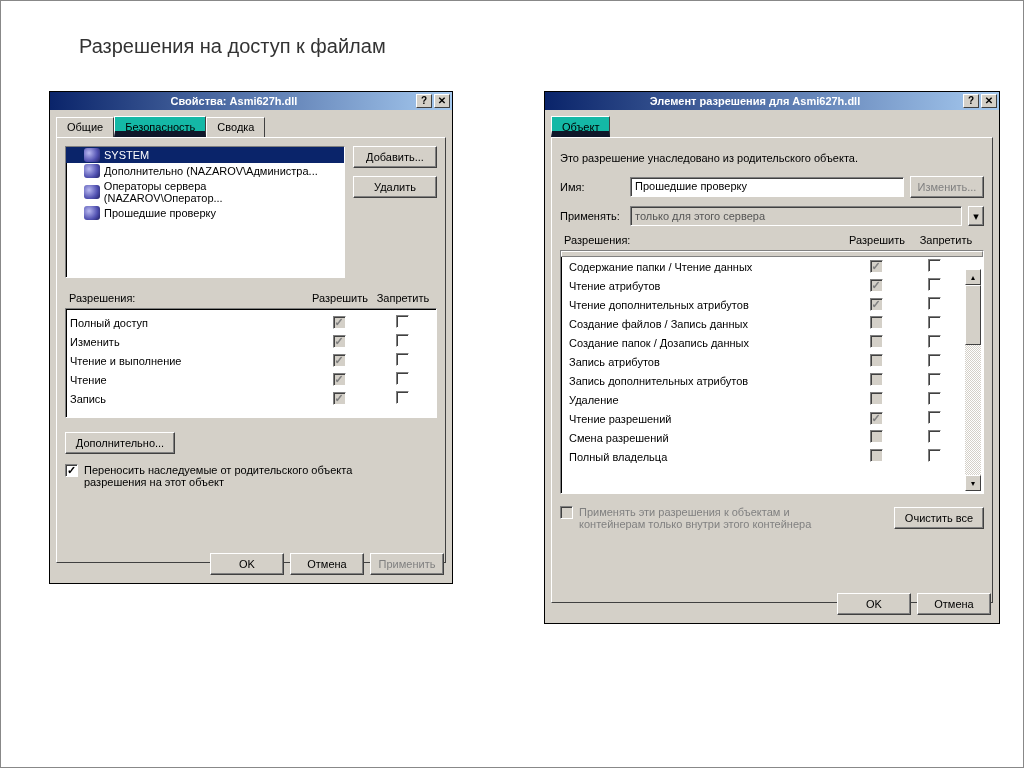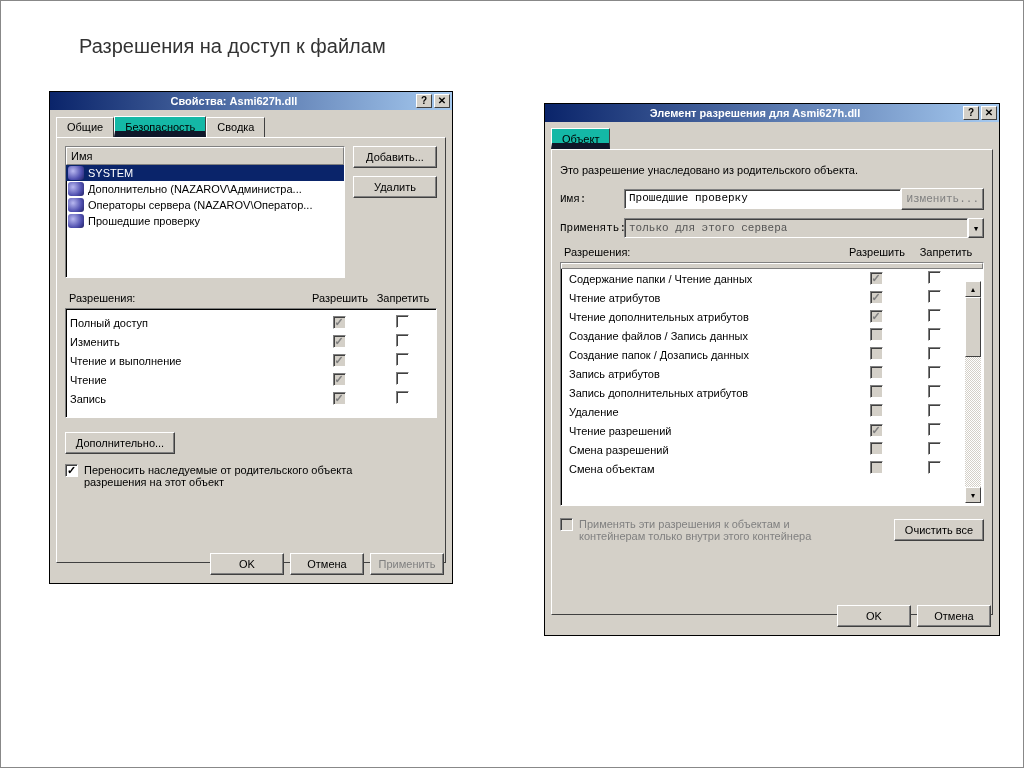--- a/index.html
+++ b/index.html
@@ -21,21 +21,21 @@
     left: 78px;
     font-size: 20px;
     color: #333;
   }
   .dialog {
     position: absolute;
     background: #d4d0c8;
     border: 1px solid #000;
   }
   .dialog.left { top: 90px; left: 48px; width: 404px; height: 493px; }
-  .dialog.right { top: 90px; left: 543px; width: 456px; height: 533px; margin-top: 12px; }
+  .dialog.right { top: 90px; left: 543px; width: 456px; height: 533px; }
   .titlebar {
     height: 18px;
     background: linear-gradient(to right, #0a246a, #a6caf0);
     color: #fff;
     display: flex;
     align-items: center;
     padding: 0 2px 0 4px;
     font-weight: bold;
     text-align: center;
   }
@@ -111,21 +111,21 @@
     background: #d4d0c8;
     padding: 2px 4px;
     border-bottom: 1px solid #808080;
     border-right: 1px solid #808080;
     border-top: 1px solid #fff;
     border-left: 1px solid #fff;
     font-size: 11px;
   }
   .principal-row {
     display: flex; align-items: center;
-    padding: 1px 2px;
+    padding: 1px 18px;
     font-size: 11px;
     gap: 4px;
   }
   .principal-row.selected { background: #0a246a; color: #fff; }
   .grp-icon {
     width: 16px; height: 14px;
     display: inline-block;
     background: radial-gradient(circle at 5px 5px, #b8b8f0, #5050b0 60%, #202060);
     border-radius: 3px;
     position: relative;
@@ -150,21 +150,21 @@
   .chk.gray { background:#d4d0c8; }
   .chk .tick { color:#000; font-weight:bold; }
   .chk.gray .tick { color:#808080; }
 
   .col-headers {
     display:flex; font-size:11px; padding: 0 4px 4px;
   }
   .col-headers .spacer { flex:1; }
 
   .field {
-    display:flex; align-items:center; margin-bottom:8px;font-family:Liberation Mono, monospace;
+    display:flex; align-items:center; gap:6px; margin-bottom:8px;
   }
   .textbox {
     background:#fff;
     border: 1px solid #808080;
     border-right-color:#fff; border-bottom-color:#fff;
     box-shadow: inset 1px 1px 0 #404040;
     padding: 2px 4px;
     font-size: 11px;
     height: 20px;
     flex:1;
@@ -204,21 +204,20 @@
   </div>
   <div class="dialog-body">
     <div class="tab-row">
       <div class="tab">Общие</div>
       <div class="tab active">Безопасность</div>
       <div class="tab">Сводка</div>
     </div>
     <div class="tab-panel" style="height:426px;">
       <div style="display:flex; gap:8px;">
         <div class="sunken" style="flex:1; height:132px;">
-          <div class="list-header">Имя</div>
           <div id="principals-container">
               <div class="principal-row selected">
                 <span class="grp-icon"></span>
                 <span>SYSTEM</span>
               </div>
               <div class="principal-row">
                 <span class="grp-icon"></span>
                 <span>Дополнительно (NAZAROV\Администра...</span>
               </div>
               <div class="principal-row">
@@ -389,21 +388,21 @@
                   <span class="tick">✓</span>
                 </span></span>
               <span style="width:54px;text-align:center;"><span class="chk"></span></span>
             </div>
             <div class="perm-row">
               <span class="label">Смена разрешений</span>
               <span style="width:62px;text-align:center;"><span class="chk gray"></span></span>
               <span style="width:54px;text-align:center;"><span class="chk"></span></span>
             </div>
             <div class="perm-row">
-              <span class="label">Смена объектам</span>
+              <span class="label">Полный владельца</span>
               <span style="width:62px;text-align:center;"><span class="chk gray"></span></span>
               <span style="width:54px;text-align:center;"><span class="chk"></span></span>
             </div>
           </div>
         <div class="scroll">
           <div class="arrow">▴</div>
           <div class="thumb"></div>
           <div class="track"></div>
           <div class="arrow">▾</div>
         </div>

